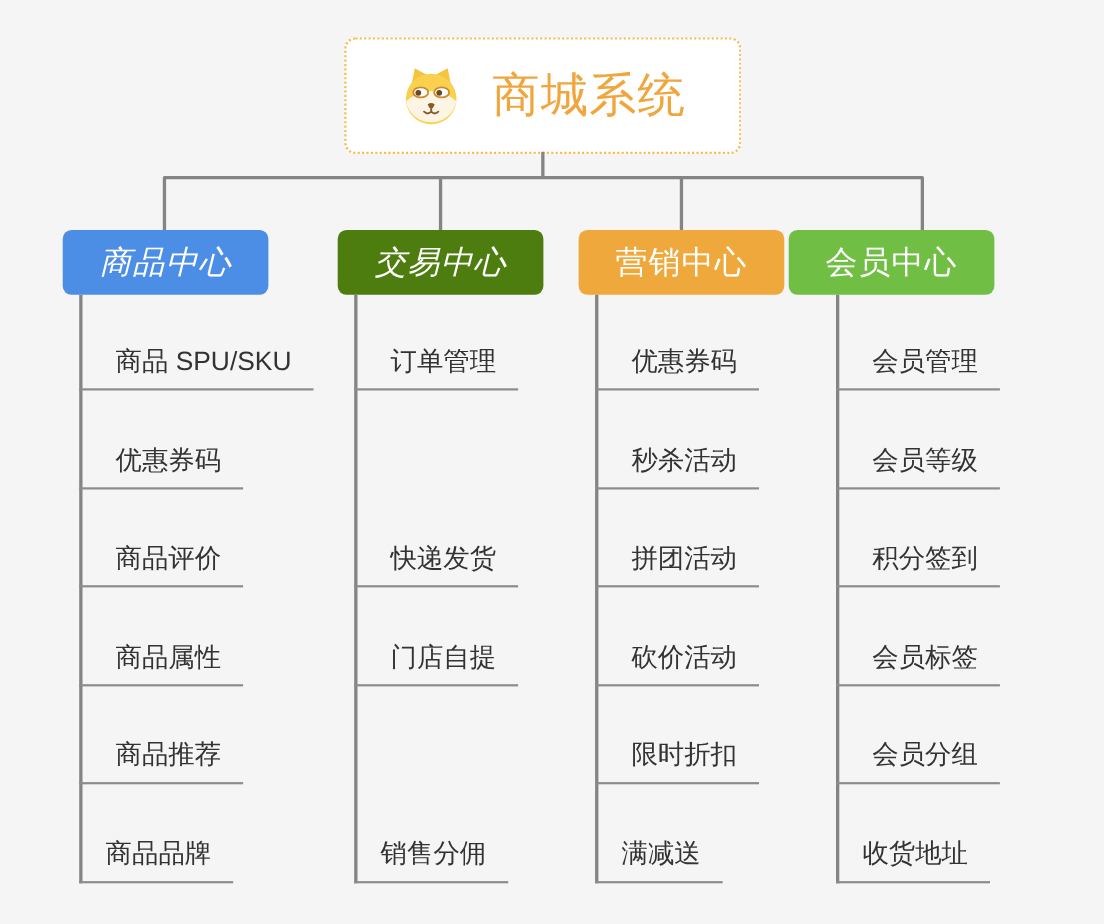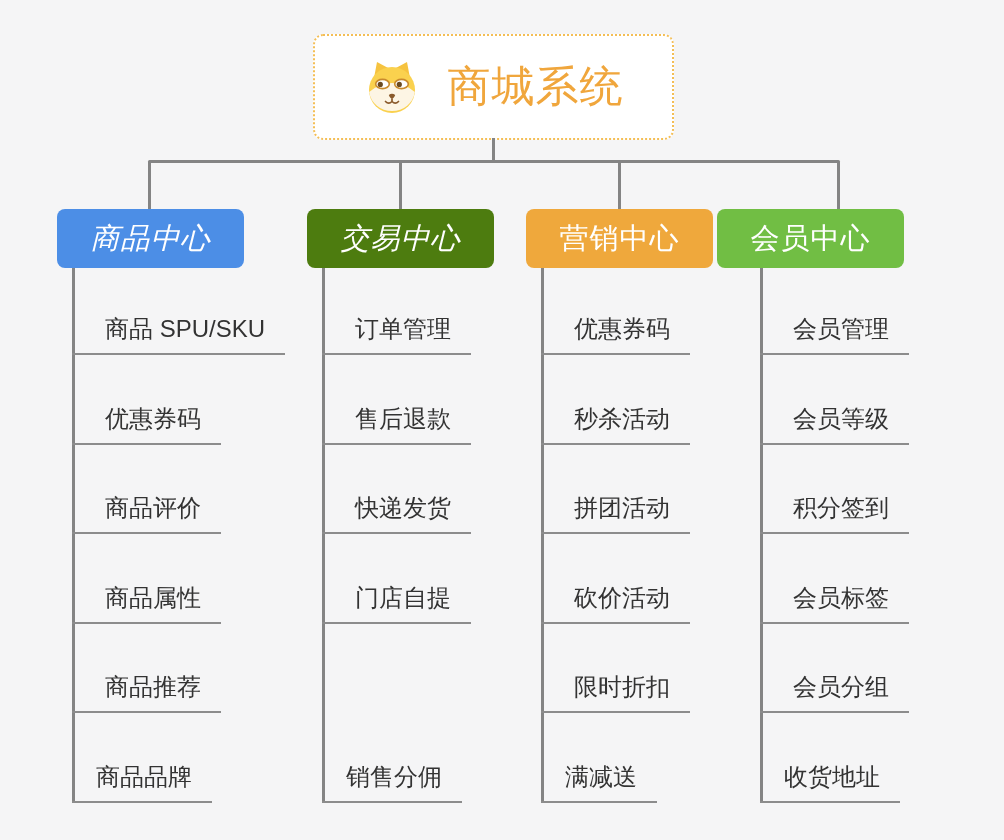--- a/index.html
+++ b/index.html
@@ -136,21 +136,20 @@
     <div class="item r1">优惠券码</div>
     <div class="item r2">商品评价</div>
     <div class="item r3">商品属性</div>
     <div class="item r4">商品推荐</div>
     <div class="item r5">商品品牌</div>
   </div>
 
   <div class="col col-2">
     <div class="vline"></div>
     <div class="item r0">订单管理</div>
-    <div class="item r1">售后退款</div>
     <div class="item r2">快递发货</div>
     <div class="item r3">门店自提</div>
     <div class="item r5">销售分佣</div>
   </div>
 
   <div class="col col-3">
     <div class="vline"></div>
     <div class="item r0">优惠券码</div>
     <div class="item r1">秒杀活动</div>
     <div class="item r2">拼团活动</div>

